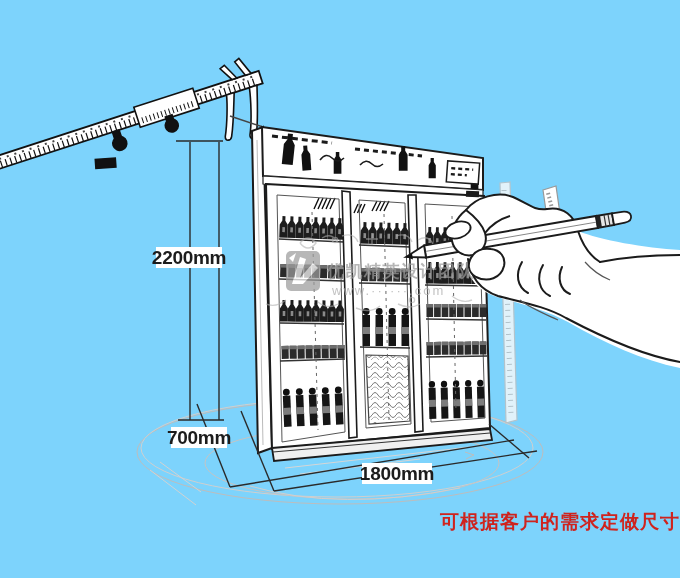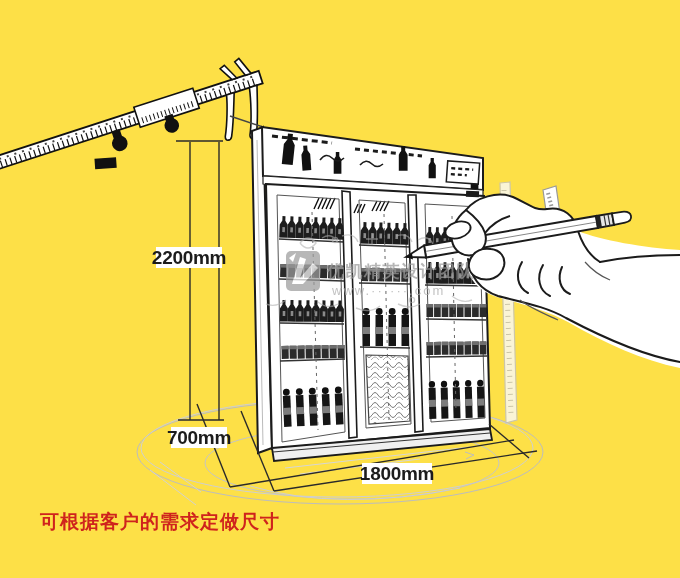--- a/index.html
+++ b/index.html
@@ -1,20 +1,20 @@
 <!DOCTYPE html>
 <html><head>
 <meta charset="utf-8">
 <style>
   html,body{margin:0;padding:0;background:#fff;}
-  .stage{position:relative;width:680px;height:578px;background:#fde047;overflow:hidden;
+  .stage{position:relative;width:680px;height:578px;background:#7dd3fc;overflow:hidden;
          font-family:"Liberation Sans",sans-serif;}
   .stage svg{position:absolute;left:0;top:0;}
   .caption{position:absolute;top:509px;left:0;width:100%;box-sizing:border-box;
-           padding-left:40px;text-align:left;font-size:19px;font-weight:bold;
+           padding-left:40px;text-align:right;font-size:19px;font-weight:bold;
            color:#cf231d;letter-spacing:1px;font-family:"Liberation Sans",sans-serif;}
   .dimlabel{font-family:"Liberation Sans",sans-serif;font-weight:bold;font-size:19px;
             fill:#1c1c1c;letter-spacing:-0.3px;}
   .wmbrand{font-family:"Liberation Sans",sans-serif;font-weight:bold;font-size:17px;
            fill:#9a9a9a;letter-spacing:1.5px;}
   .wmsite{font-family:"Liberation Sans",sans-serif;font-size:13px;fill:#ababab;letter-spacing:2px;}
 </style>
 </head>
 <body>
 

